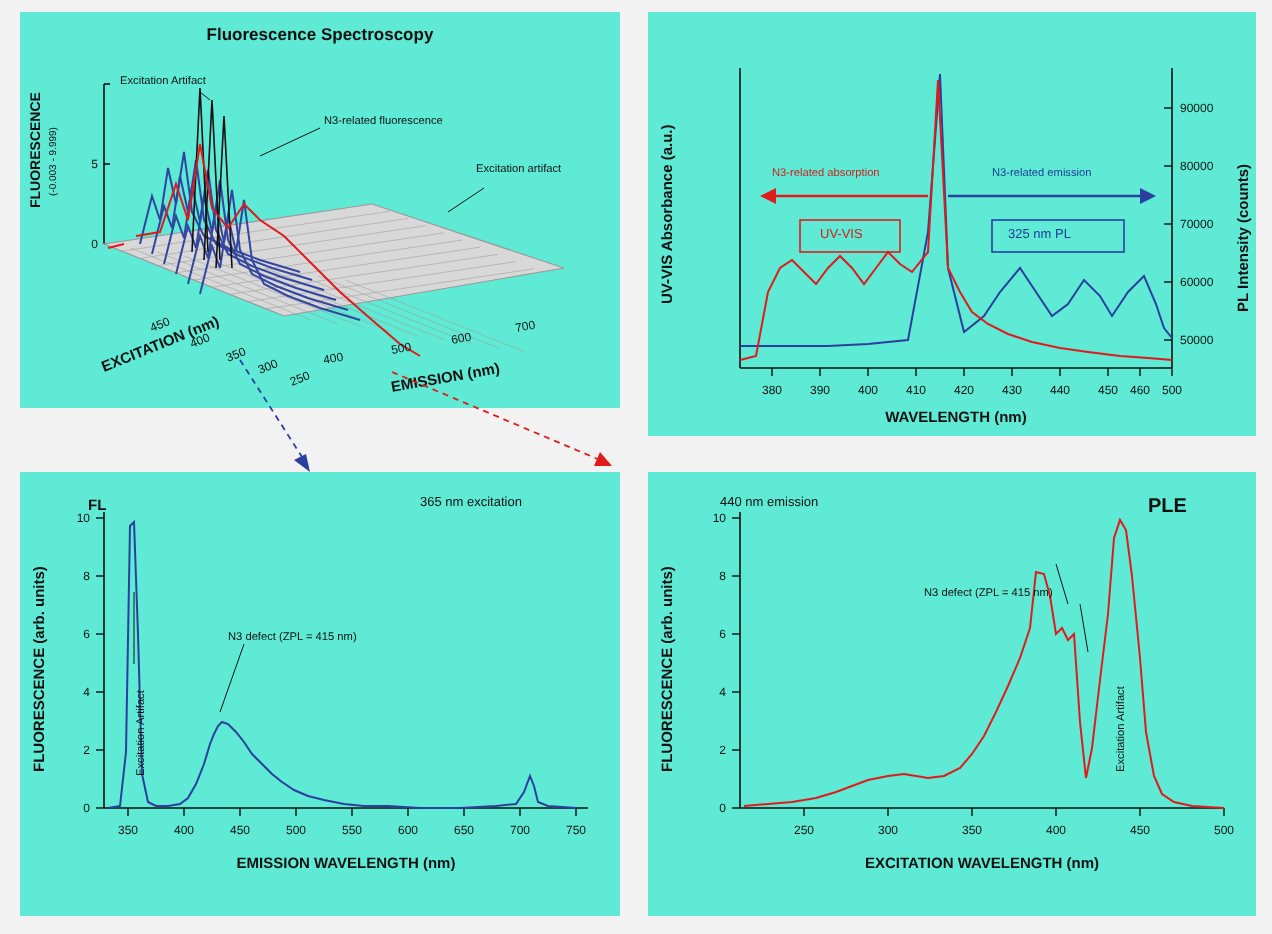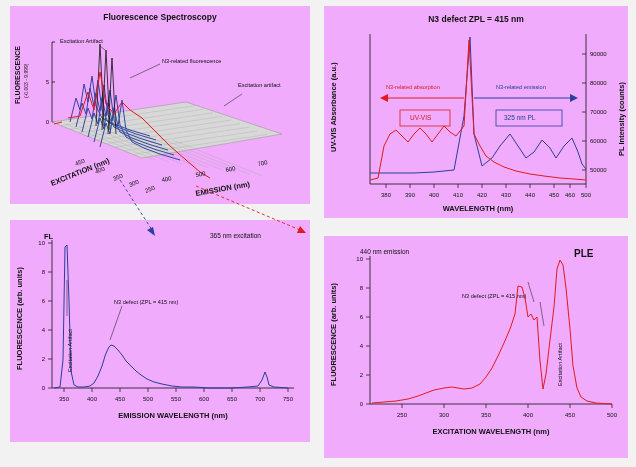--- a/index.html
+++ b/index.html
@@ -3,24 +3,24 @@
 <meta charset="utf-8">
 <style>
   html,body{margin:0;padding:0;}
   body{
     width:636px;height:467px;
     background:#f2f2f2;
     font-family:"Liberation Sans", sans-serif;
     position:relative;
     overflow:hidden;
   }
-  .panel{position:absolute;background:#f0abfc;box-sizing:border-box;}
+  .panel{position:absolute;background:#5eead4;box-sizing:border-box;}
   .p-tl{left:10px;top:6px;width:300px;height:198px;}
   .p-tr{left:324px;top:6px;width:304px;height:212px;}
-  .p-bl{left:10px;top:220px;width:300px;height:222px;}
+  .p-bl{left:10px;top:236px;width:300px;height:222px;}
   .p-br{left:324px;top:236px;width:304px;height:222px;}
 
   .title{
     font-size:8.5px;font-weight:bold;color:#111;text-align:center;
   }
   .axlabel{font-size:7.5px;font-weight:bold;color:#111;}
   .tick{font-size:6px;fill:#111;}
   .small{font-size:6px;color:#111;}
   .anno{font-size:5.6px;color:#111;}
   .anno-blue{font-size:5.6px;color:#1c3f94;}
@@ -117,21 +117,20 @@
     <line x1="150" y1="58" x2="120" y2="72" stroke="#111" stroke-width="0.5"></line>
     <line x1="232" y1="88" x2="214" y2="100" stroke="#111" stroke-width="0.5"></line>
   </svg>
 
   <div class="anno" style="position:absolute;left:50px;top:32px;">Excitation Artifact</div>
   <div class="anno" style="position:absolute;left:152px;top:52px;">N3-related fluorescence</div>
   <div class="anno" style="position:absolute;left:228px;top:76px;">Excitation artifact</div>
 </div>
 
 <div class="panel p-tr">
-  <div class="title" style="position:absolute;left:0;top:8px;width:304px;">N3 defect ZPL = 415 nm</div>
 
   <svg width="304" height="212" viewBox="0 0 304 212">
 
     <line x1="46" y1="28" x2="46" y2="178" stroke="#111" stroke-width="0.8"></line>
     <line x1="262" y1="28" x2="262" y2="178" stroke="#111" stroke-width="0.8"></line>
     <line x1="46" y1="178" x2="262" y2="178" stroke="#111" stroke-width="0.8"></line>
 
     <g>
       <line x1="262" y1="164" x2="258" y2="164" stroke="#111" stroke-width="0.7"></line>
       <line x1="262" y1="135" x2="258" y2="135" stroke="#111" stroke-width="0.7"></line>

